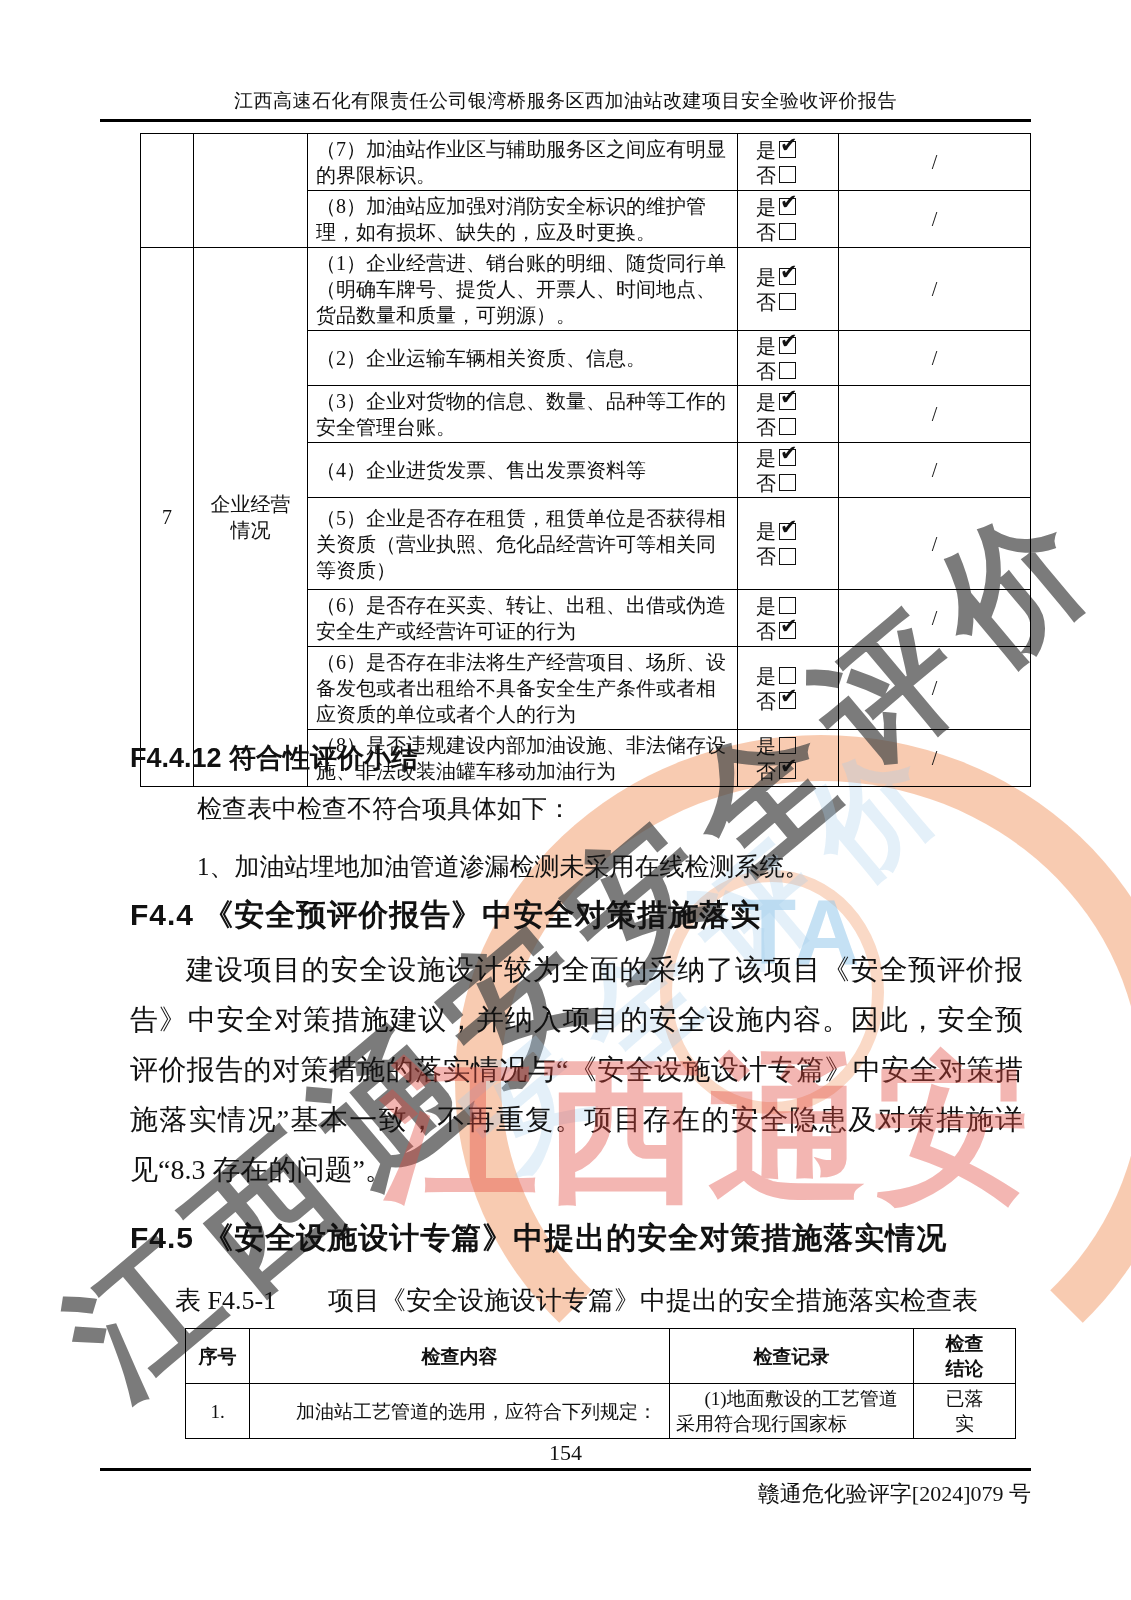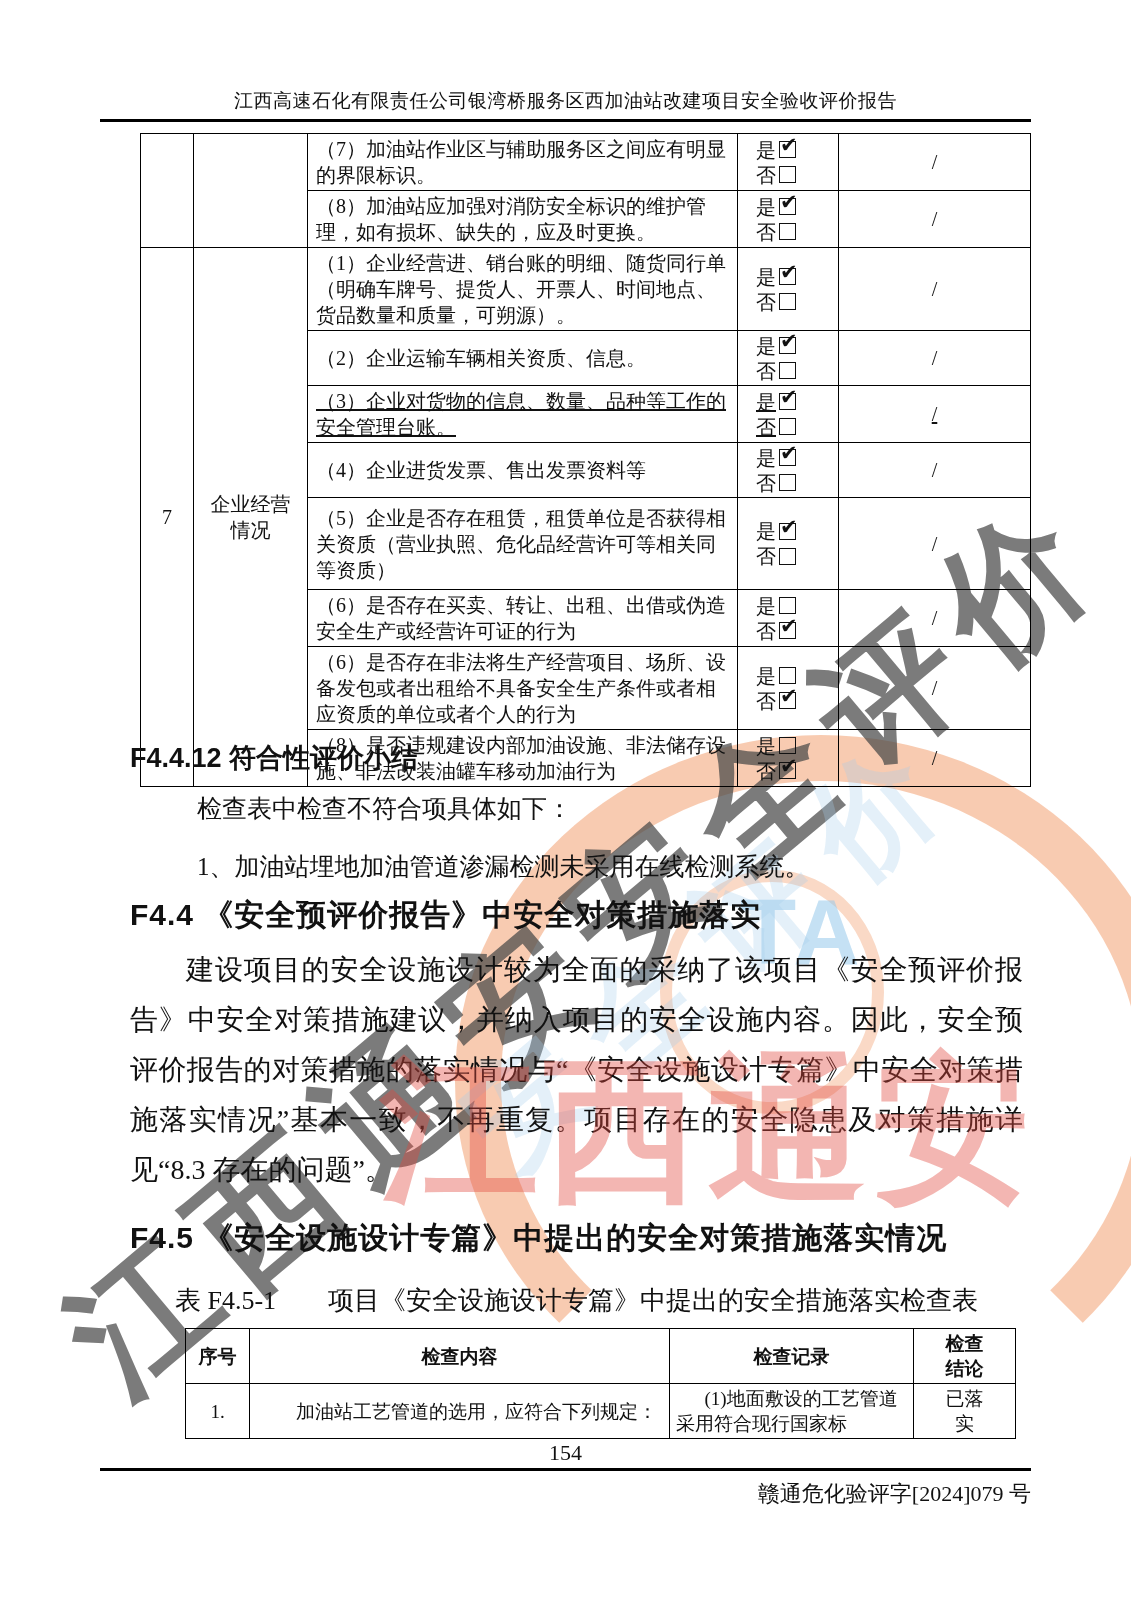--- a/index.html
+++ b/index.html
@@ -227,21 +227,21 @@
                 <span>是</span>
                 <span class="cb checked"></span>
               </div>
               <div class="ansline">
                 <span>否</span>
                 <span class="cb"></span>
               </div>
             </td>
             <td class="c-con">/</td>
           </tr>
-          <tr style="height: 53px; text-decoration: underline;">
+          <tr style="height: 53px;">
             <td class="c-content">（3）企业对货物的信息、数量、品种等工作的安全管理台账。</td>
             <td class="c-ans">
               <div class="ansline">
                 <span>是</span>
                 <span class="cb checked"></span>
               </div>
               <div class="ansline">
                 <span>否</span>
                 <span class="cb"></span>
               </div>

